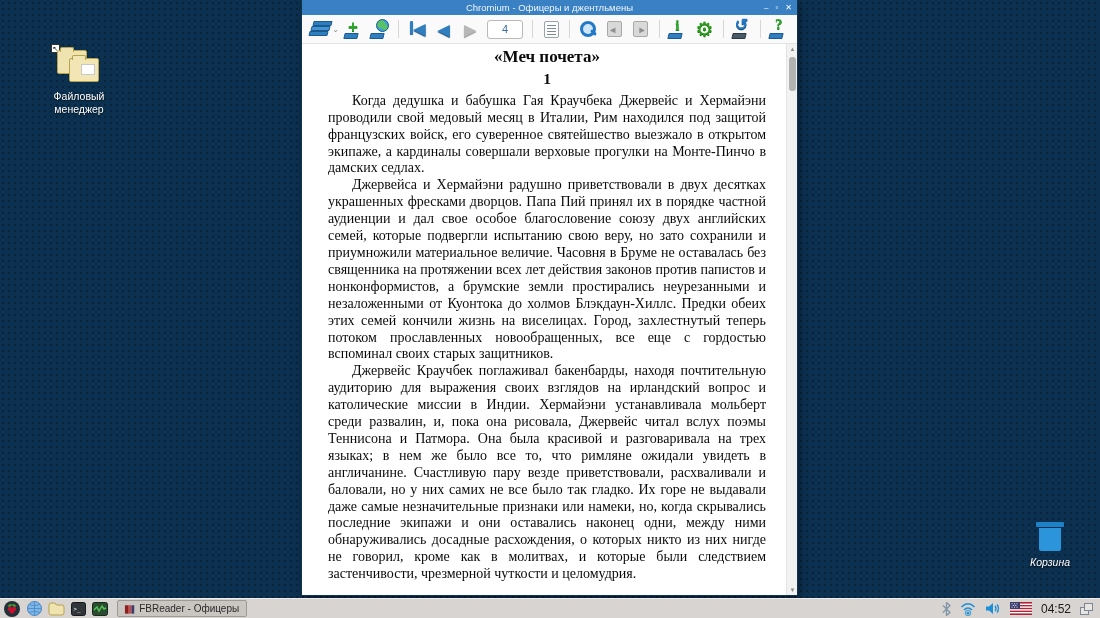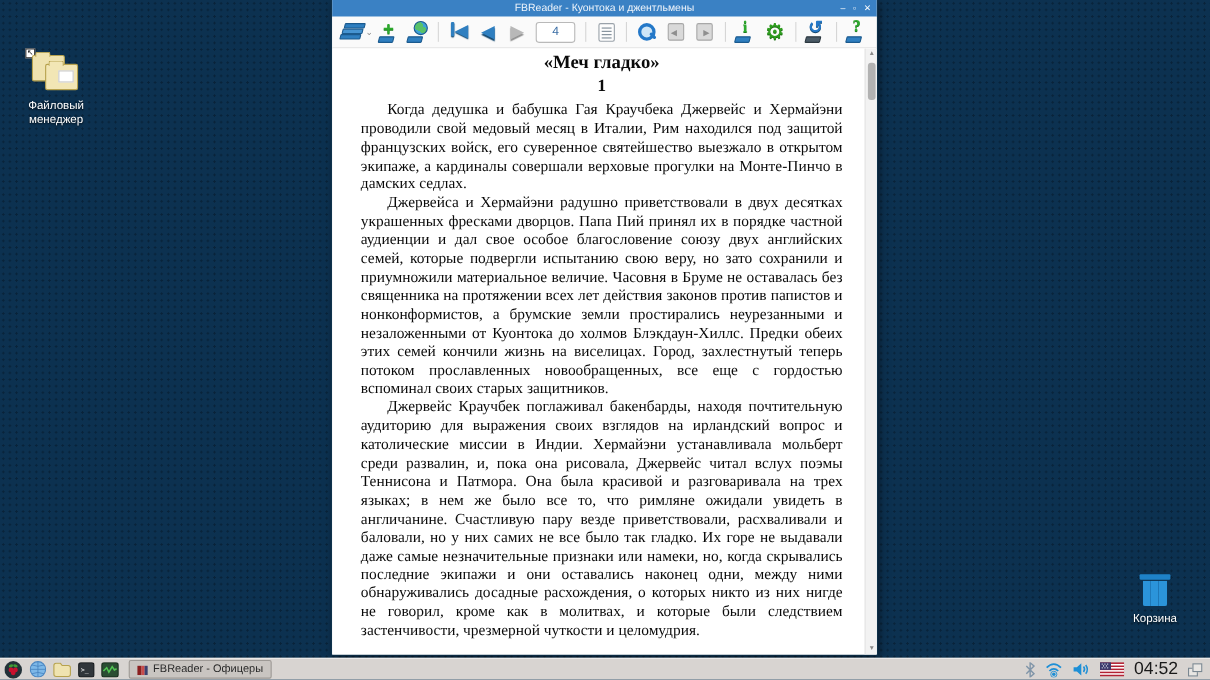--- a/index.html
+++ b/index.html
@@ -100,56 +100,56 @@
 
   
   #taskbar { position:absolute; left:0; bottom:0; width:1100px; height:20px;
     background:#d8d4d1; border-top:1px solid #efedeb; display:flex; align-items:center; padding:0 3px; gap:4px; }
   .tk-ic { width:18px; height:16px; display:flex; align-items:center; justify-content:center; }
   .tk-ic svg { display:block; }
   #task-btn { height:17px; display:flex; align-items:center; gap:4px; background:#c9c5c1;
     border:1px solid #9d9995; border-radius:2px; padding:0 6px; margin-left:4px; max-width:130px; }
   #task-btn .tlabel { font-size:10px; color:#2a2a2a; white-space:nowrap; overflow:hidden; }
   #tray { margin-left:auto; display:flex; align-items:center; gap:9px; padding-right:4px; }
-  #clock { font-size:16px; color:#1a1a1a; }
+  #clock { font-size:12px; color:#1a1a1a; }
   .showdesk { position:relative; width:13px; height:12px; }
   .showdesk i { position:absolute; width:9px; height:8px; border:1px solid #7a8folder791; border:1px solid #7a8791; background:#e8e6e3; }
   .showdesk i:nth-child(1){ left:0; bottom:0; }
   .showdesk i:nth-child(2){ right:0; top:0; }
 </style>
 </head>
 <body>
 
 <div id="desktop">
 
-  <div class="desk-icon" style="left:9px; top:42px;">
+  <div class="desk-icon" style="left:37px; top:42px;">
     <div class="glyph">
       <div class="folders">
           <span class="launch-badge">↖</span>
           <i class="folder-back"></i>
           <i class="folder-front"></i>
         </div>
     </div>
     <div class="lbl">Файловый менеджер</div>
   </div>
 
 
-  <div class="desk-icon" style="left:1008px; top:520px;">
+  <div class="desk-icon" style="left:1008px; top:520px;font-style:italic;">
     <div class="glyph" style="height:32px;">
       <div class="trash">
           <i class="lid"></i>
           <i class="can"></i>
         </div>
     </div>
     <div class="lbl">Корзина</div>
   </div>
 
   <div id="fbwin">
     <div id="titlebar">
-      <span>FBReader - Куонтока и джентльмены</span>
+      <span>Chromium - Офицеры и джентльмены</span>
       <div id="win-controls">
         <span>–</span>
         <span>▫</span>
         <span>✕</span>
       </div>
     </div>
 
     <div id="toolbar">
       <div class="tbtn">
         <span class="books-stack">
@@ -240,21 +240,21 @@
       <div class="tbtn">
         <span class="ovl">
             <span class="help-q">?</span>
             <i class="mini-book"></i>
           </span>
       </div>
     </div>
 
     <div id="content">
       <div id="textcol">
-        <h2>«Меч гладко»</h2>
+        <h2>«Меч почета»</h2>
         <div class="chapnum">1</div>
         <p>Когда дедушка и бабушка Гая Краучбека Джервейс и Хермайэни проводили свой медовый месяц в Италии, Рим находился под защитой французских войск, его суверенное святейшество выезжало в открытом экипаже, а кардиналы совершали верховые прогулки на Монте-Пинчо в дамских седлах.</p>
         <p>Джервейса и Хермайэни радушно приветствовали в двух десятках украшенных фресками дворцов. Папа Пий принял их в порядке частной аудиенции и дал свое особое благословение союзу двух английских семей, которые подвергли испытанию свою веру, но зато сохранили и приумножили материальное величие. Часовня в Бруме не оставалась без священника на протяжении всех лет действия законов против папистов и нонконформистов, а брумские земли простирались неурезанными и незаложенными от Куонтока до холмов Блэкдаун-Хиллс. Предки обеих этих семей кончили жизнь на виселицах. Город, захлестнутый теперь потоком прославленных новообращенных, все еще с гордостью вспоминал своих старых защитников.</p>
         <p>Джервейс Краучбек поглаживал бакенбарды, находя почтительную аудиторию для выражения своих взглядов на ирландский вопрос и католические миссии в Индии. Хермайэни устанавливала мольберт среди развалин, и, пока она рисовала, Джервейс читал вслух поэмы Теннисона и Патмора. Она была красивой и разговаривала на трех языках; в нем же было все то, что римляне ожидали увидеть в англичанине. Счастливую пару везде приветствовали, расхваливали и баловали, но у них самих не все было так гладко. Их горе не выдавали даже самые незначительные признаки или намеки, но, когда скрывались последние экипажи и они оставались наконец одни, между ними обнаруживались досадные расхождения, о которых никто из них нигде не говорил, кроме как в молитвах, и которые были следствием застенчивости, чрезмерной чуткости и целомудрия.</p>
       </div>
       <div id="vscroll">
         <span class="sarr up">▲</span>
         <div class="thumb"></div>
         <span class="sarr down">▼</span>
       </div>

